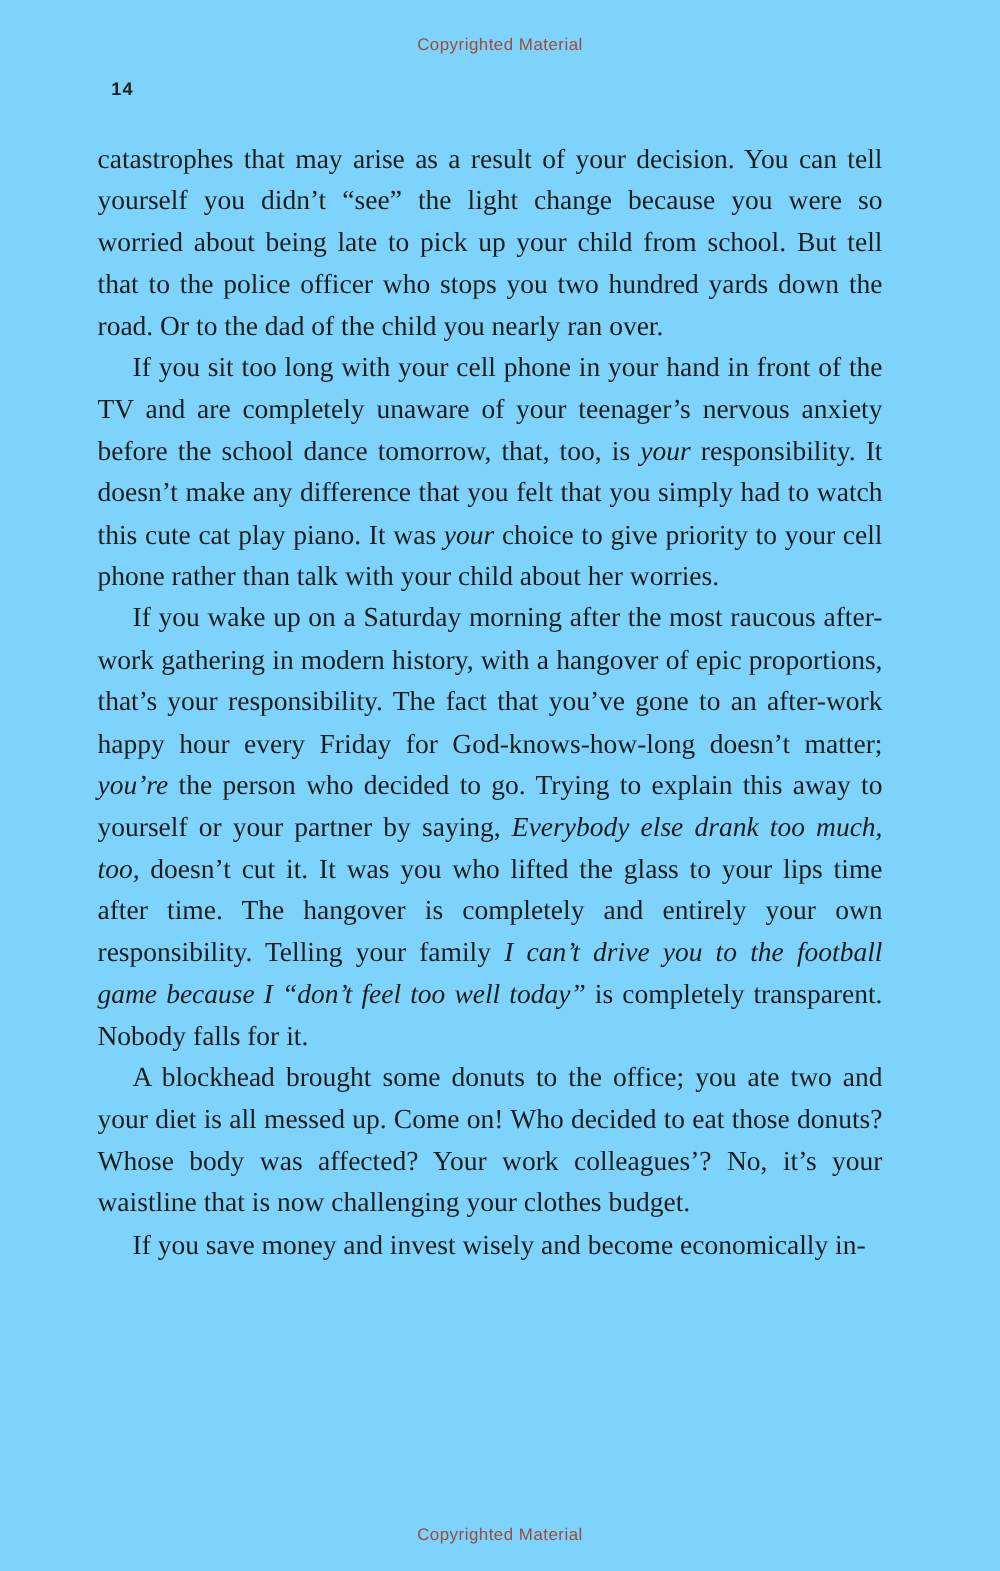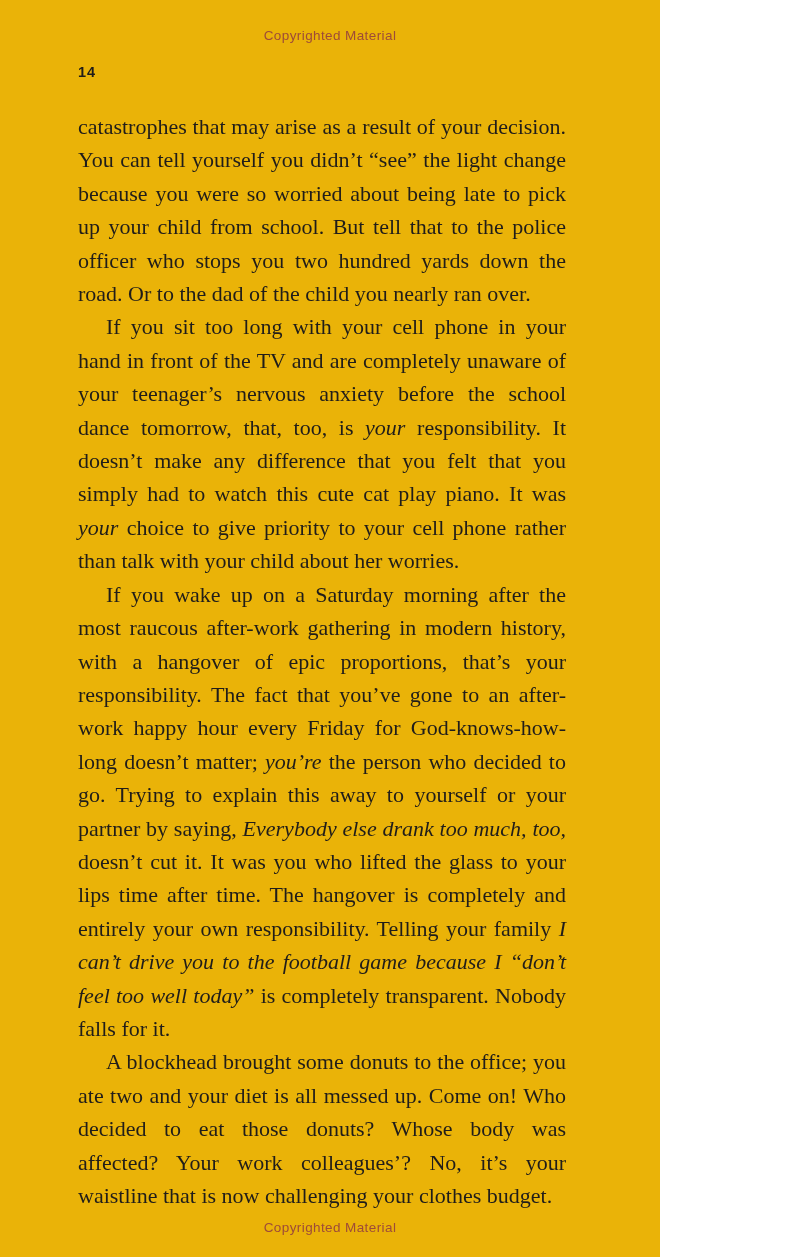--- a/index.html
+++ b/index.html
@@ -1,20 +1,20 @@
 <!DOCTYPE html>
 <html><head>
 <meta charset="utf-8">
 <style>
   html, body { margin: 0; padding: 0; background: #ffffff; }
   .page {
-    width: 660px;
+    width: 800px;
     height: 1257px;
     position: relative;
-    background: #eab308;
+    background: #7dd3fc;
     font-family: "Liberation Serif", serif;
     color: #201d1a;
     overflow: hidden;
     box-sizing: border-box;
   }
   .copyright {
     font-family: "Liberation Sans", sans-serif;
     font-size: 13.5px;
     text-align: center;
     letter-spacing: 0.4px;
@@ -23,21 +23,21 @@
   .copyright-bottom { position: absolute; left: 0; right: 0; bottom: 22px; }
   .page-header {
     position: relative;
     margin-top: 20px;
     height: 18px;
     font-family: "Liberation Sans", sans-serif;
     font-weight: bold;
   }
   .page-number {
     position: absolute;
-    left: 78px;
+    left: 89px;
     top: 1px;
     font-size: 14.5px;
     letter-spacing: 1px;
   }
   .running-title {
     text-align: center;
     font-size: 13px;
     letter-spacing: 3.2px;
   }
   .body-text {
@@ -59,17 +59,18 @@
 
   <div class="page-header">
     <span class="page-number">14</span>
   </div>
 
   <div class="body-text">
       <p><span>catastrophes that may arise as a result of your decision. You can tell yourself you didn’t “see” the light change because you were so worried about being late to pick up your child from school. But tell that to the police officer who stops you two hundred yards down the road. Or to the dad of the child you nearly ran over.</span></p>
       <p class="indent"><span>If you sit too long with your cell phone in your hand in front of the TV and are completely unaware of your teenager’s nervous anxiety before the school dance tomorrow, that, too, is </span><em>your</em><span> responsibility. It doesn’t make any difference that you felt that you simply had to watch this cute cat play piano. It was </span><em>your</em><span> choice to give priority to your cell phone rather than talk with your child about her worries.</span></p>
       <p class="indent"><span>If you wake up on a Saturday morning after the most raucous after-work gathering in modern history, with a hangover of epic proportions, that’s your responsibility. The fact that you’ve gone to an after-work happy hour every Friday for God-knows-how-long doesn’t matter; </span><em>you’re</em><span> the person who decided to go. Trying to explain this away to yourself or your partner by saying, </span><em>Everybody else drank too much, too,</em><span> doesn’t cut it. It was you who lifted the glass to your lips time after time. The hangover is completely and entirely your own responsibility. Telling your family </span><em>I can’t drive you to the football game because I “don’t feel too well today”</em><span> is completely transparent. Nobody falls for it.</span></p>
       <p class="indent"><span>A blockhead brought some donuts to the office; you ate two and your diet is all messed up. Come on! Who decided to eat those donuts? Whose body was affected? Your work colleagues’? No, it’s your waistline that is now challenging your clothes budget.</span></p>
+      <p class="indent"><span>If you save money and invest wisely and become economically in-</span></p>
     </div>
 
   <div class="copyright copyright-bottom" style="color: rgb(158, 75, 56);">Copyrighted Material</div>
 
 </div>
 
 </body></html>

